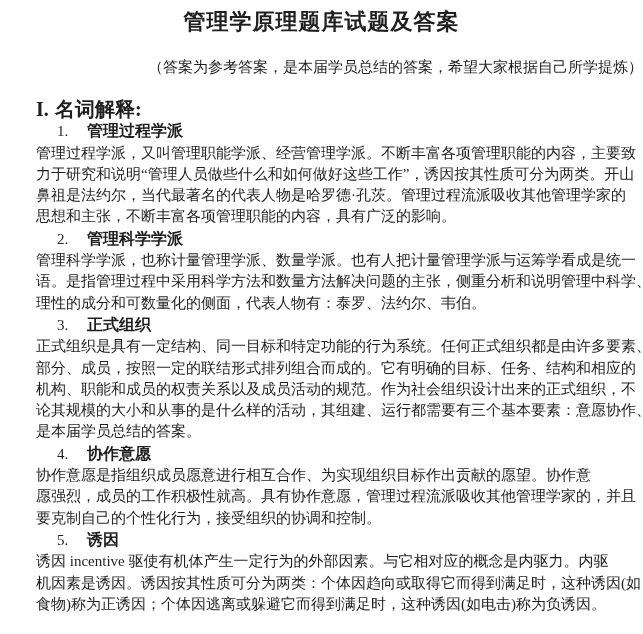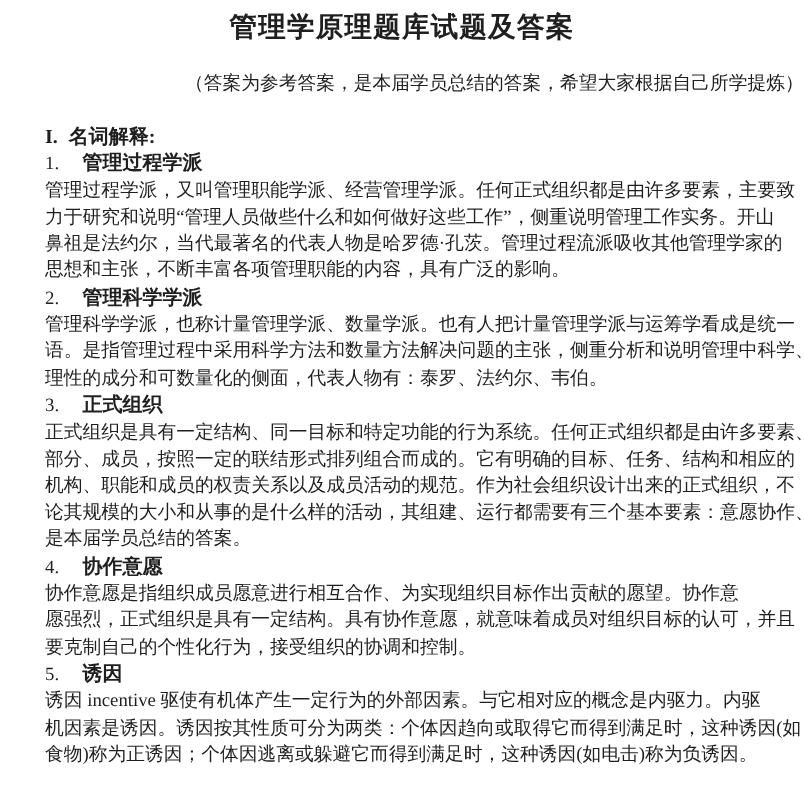--- a/index.html
+++ b/index.html
@@ -36,29 +36,30 @@
   .content {
     margin-top: 21px;
     padding-left: 36px;
     padding-right: 26px;
     font-size: 15px;
     line-height: 21.3px;
     white-space: nowrap;
   }
   .section-heading {
     font-weight: bold;
-    font-size: 16px;
+    font-size: 20px;
   }
   .roman-num {
     display: inline-block;
     width: 19px;
   }
   .term-heading-line {
     font-weight: bold;
     font-size: 16px;
+    margin-left: 21px;
   }
   .term-num {
     display: inline-block;
     width: 30px;
     font-weight: normal;
     font-size: 15px;
   }
   .def-line {
     font-size: 15px;
   }
@@ -72,43 +73,43 @@
   <div class="doc-subtitle">（答案为参考答案，是本届学员总结的答案，希望大家根据自己所学提炼）</div>
 
   <div class="content">
     <div class="section-heading">
       <span class="roman-num">I.</span><span>名词解释:</span>
     </div>
 
     <div id="terms">
         <div>
           <div class="term-heading-line"><span class="term-num">1.</span><span>管理过程学派</span></div>
-          <div class="def-line">管理过程学派，又叫管理职能学派、经营管理学派。任何正式组织都是由许多要素，主要致</div>
-          <div class="def-line">力于研究和说明“管理人员做些什么和如何做好这些工作”，侧重说明管理工作实务。开山</div>
+          <div class="def-line">管理过程学派，又叫管理职能学派、经营管理学派。不断丰富各项管理职能的内容，主要致</div>
+          <div class="def-line">力于研究和说明“管理人员做些什么和如何做好这些工作”，诱因按其性质可分为两类。开山</div>
           <div class="def-line">鼻祖是法约尔，当代最著名的代表人物是哈罗德·孔茨。管理过程流派吸收其他管理学家的</div>
           <div class="def-line">思想和主张，不断丰富各项管理职能的内容，具有广泛的影响。</div>
         </div>
         <div>
           <div class="term-heading-line"><span class="term-num">2.</span><span>管理科学学派</span></div>
           <div class="def-line">管理科学学派，也称计量管理学派、数量学派。也有人把计量管理学派与运筹学看成是统一</div>
           <div class="def-line">语。是指管理过程中采用科学方法和数量方法解决问题的主张，侧重分析和说明管理中科学、</div>
           <div class="def-line">理性的成分和可数量化的侧面，代表人物有：泰罗、法约尔、韦伯。</div>
         </div>
         <div>
           <div class="term-heading-line"><span class="term-num">3.</span><span>正式组织</span></div>
           <div class="def-line">正式组织是具有一定结构、同一目标和特定功能的行为系统。任何正式组织都是由许多要素、</div>
           <div class="def-line">部分、成员，按照一定的联结形式排列组合而成的。它有明确的目标、任务、结构和相应的</div>
           <div class="def-line">机构、职能和成员的权责关系以及成员活动的规范。作为社会组织设计出来的正式组织，不</div>
           <div class="def-line">论其规模的大小和从事的是什么样的活动，其组建、运行都需要有三个基本要素：意愿协作、</div>
           <div class="def-line">是本届学员总结的答案。</div>
         </div>
         <div>
           <div class="term-heading-line"><span class="term-num">4.</span><span>协作意愿</span></div>
           <div class="def-line">协作意愿是指组织成员愿意进行相互合作、为实现组织目标作出贡献的愿望。协作意</div>
-          <div class="def-line">愿强烈，正式组织是具有一定结构。具有协作意愿，就意味着成员对组织目标的认可，并且</div>
+          <div class="def-line">愿强烈，成员的工作积极性就高。具有协作意愿，管理过程流派吸收其他管理学家的，并且</div>
           <div class="def-line">要克制自己的个性化行为，接受组织的协调和控制。</div>
         </div>
         <div>
           <div class="term-heading-line"><span class="term-num">5.</span><span>诱因</span></div>
           <div class="def-line">诱因 incentive 驱使有机体产生一定行为的外部因素。与它相对应的概念是内驱力。内驱</div>
           <div class="def-line">机因素是诱因。诱因按其性质可分为两类：个体因趋向或取得它而得到满足时，这种诱因(如</div>
           <div class="def-line">食物)称为正诱因；个体因逃离或躲避它而得到满足时，这种诱因(如电击)称为负诱因。</div>
         </div>
       </div>
   </div>

